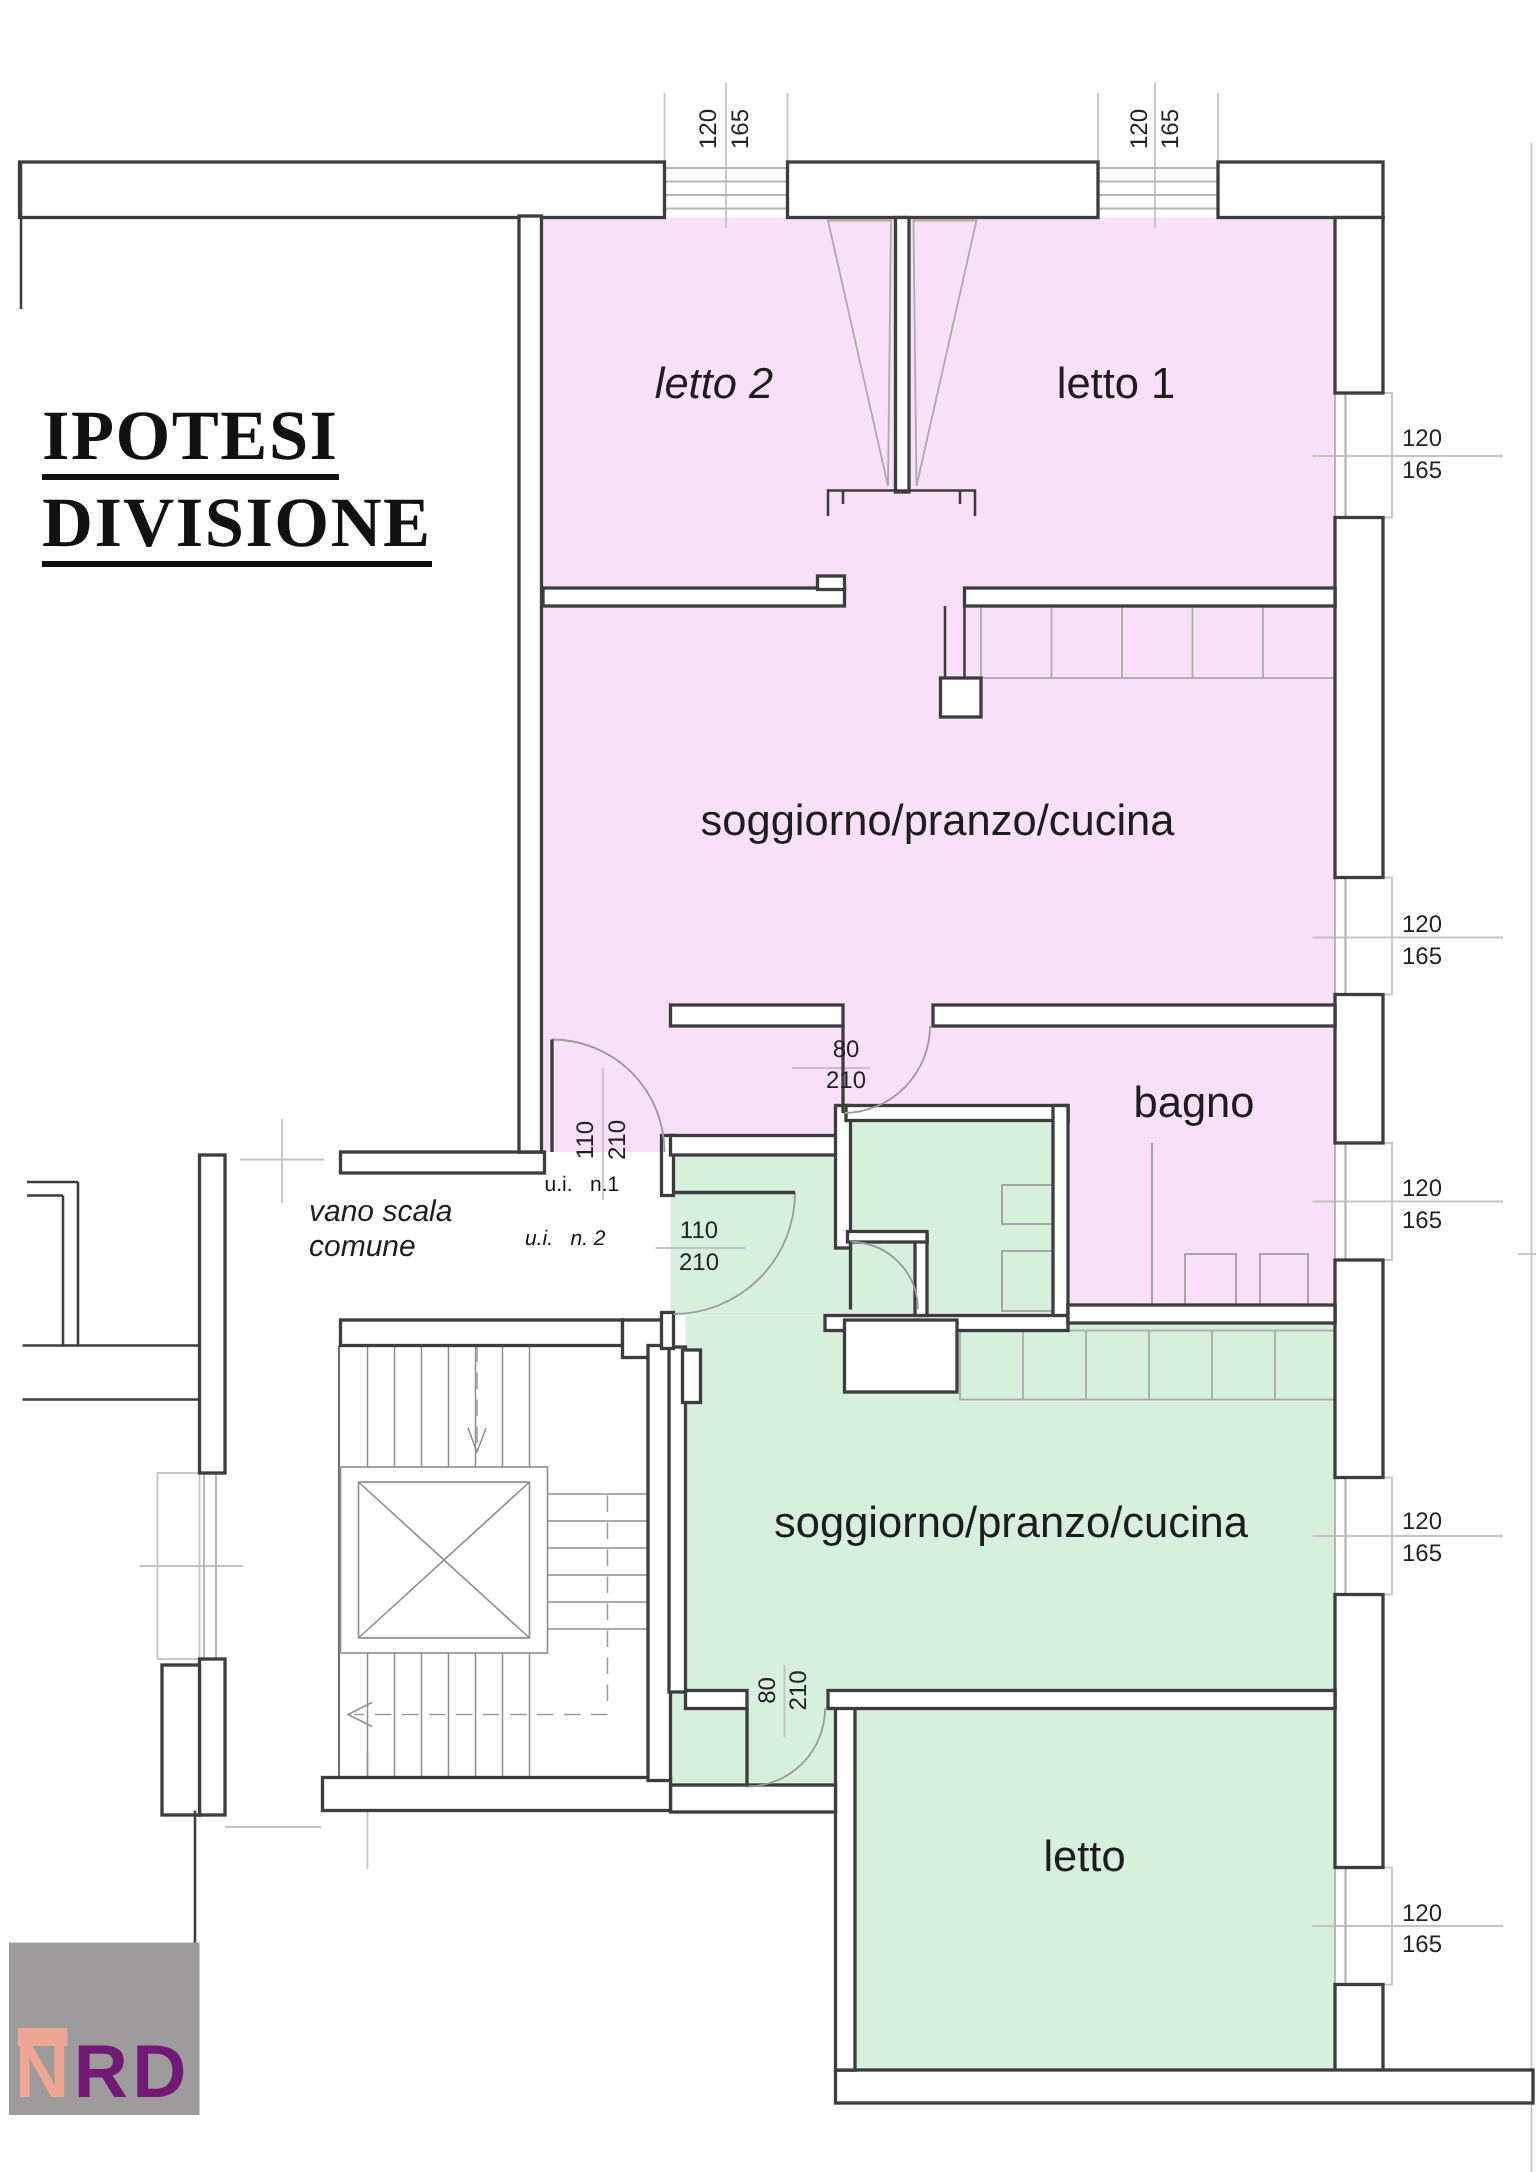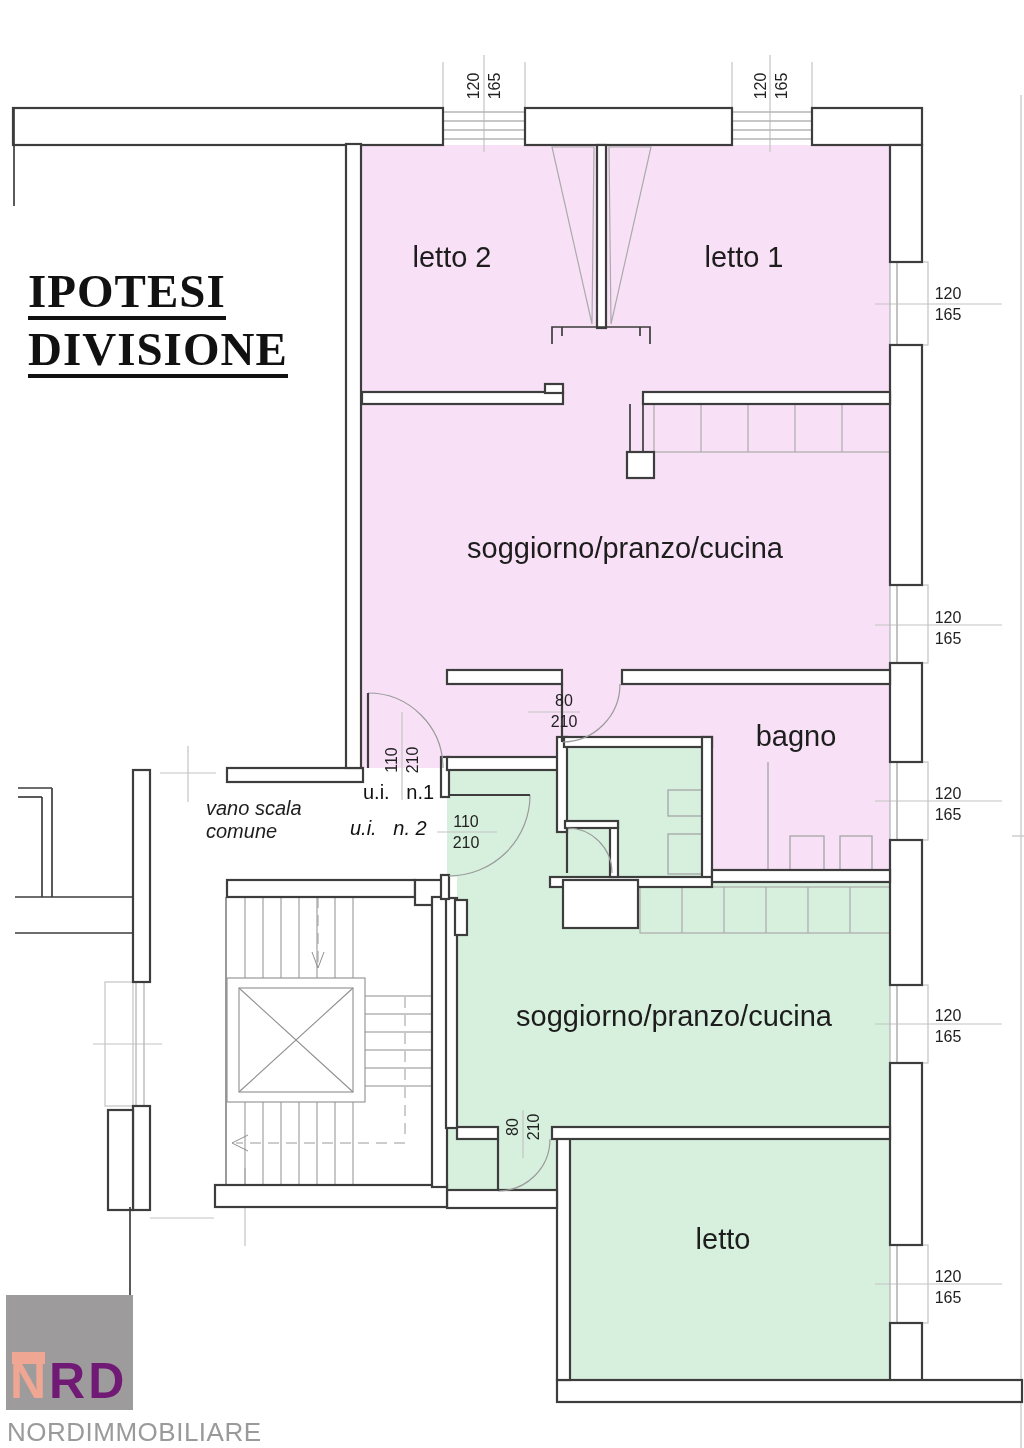--- a/index.html
+++ b/index.html
@@ -4,21 +4,21 @@
 <style>
   html,body{margin:0;padding:0;background:#ffffff;}
   #canvas{position:relative;width:1024px;height:1448px;background:#ffffff;overflow:hidden;
           font-family:"Liberation Sans",sans-serif;color:#1a1a1a;}
   #plan-svg{position:absolute;left:0;top:0;}
   .lbl{position:absolute;white-space:nowrap;}
   .room{font-size:29px;color:#1d1d1d;transform:translate(-50%,-50%);}
   .title-line{font-family:Liberation Serif, serif;font-weight:700;font-size:47px;letter-spacing:1px;
               color:#111;display:inline-block;border-bottom:4px solid #111;padding-bottom:1px;line-height:1.0;}
   .small{font-size:20px;line-height:23px;color:#1d1d1d;font-style:italic;}
-  .ui{font-size:20px;color:#111;}
+  .ui{font-size:14px;color:#111;}
   .dim{position:absolute;display:flex;flex-direction:column;align-items:center;gap:5px;
        font-size:16px;line-height:1.0;color:#222;transform:translate(-50%,-50%);}
   .dim.rot{transform:translate(-50%,-50%) rotate(-90deg);}
   
   .logo-square{position:absolute;left:6px;top:1295px;width:127px;height:115px;background:#9d9b9b;}
   .logo-bar{position:absolute;left:12px;top:1352px;width:33px;height:12px;background:#efa692;}
   .logo-letters{position:absolute;left:10px;top:1356px;font-size:50px;font-weight:700;letter-spacing:3px;line-height:1.0;}
   .logo-n{color:#efa692;}
   .logo-rd{color:#701a75;}
   .logo-company{position:absolute;left:7px;top:1417px;font-size:26px;color:#9a9a9a;letter-spacing:0.5px;}
@@ -254,21 +254,21 @@
       <line x1="562" y1="684" x2="562" y2="742"></line>
       <line x1="567" y1="828" x2="567" y2="873"></line>
       <line x1="498" y1="1139" x2="498" y2="1191"></line>
     </g>
   </g>
 </svg>
 
   <div class="lbl" style="left:28px;top:268px;"><span class="title-line">IPOTESI</span></div>
   <div class="lbl" style="left:28px;top:326px;"><span class="title-line">DIVISIONE</span></div>
 
-  <div class="lbl room" style="left:452px;top:257px;">letto 2</div>
+  <div class="lbl room" style="left:476px;top:257px;font-style:italic;">letto 2</div>
   <div class="lbl room" style="left:744px;top:257px;">letto 1</div>
   <div class="lbl room" style="left:625px;top:548px;">soggiorno/pranzo/cucina</div>
   <div class="lbl room" style="left:763px;top:736px;margin-left:33px;">bagno</div>
   <div class="lbl room" style="left:674px;top:1016px;">soggiorno/pranzo/cucina</div>
   <div class="lbl room" style="left:723px;top:1239px;">letto</div>
 
   <div class="lbl small" style="left:206px;top:797px;">vano scala</div>
   <div class="lbl small" style="left:206px;top:820px;">comune</div>
 
   <div class="lbl ui" style="left:363px;top:781px;">u.i.&nbsp;&nbsp;&nbsp;n.1</div>
@@ -317,15 +317,14 @@
       <span>210</span>
   </div>
   <div class="dim rot" style="left:523px;top:1127px;">
     <span>80</span>
       <span>210</span>
   </div>
 
   <div class="logo-square"></div>
   <div class="logo-bar"></div>
   <div class="logo-letters"><span class="logo-n">N</span><span class="logo-rd">RD</span></div>
-  <div class="logo-company">NORDIMMOBILIARE</div>
 
 </div>
 
 </body></html>

